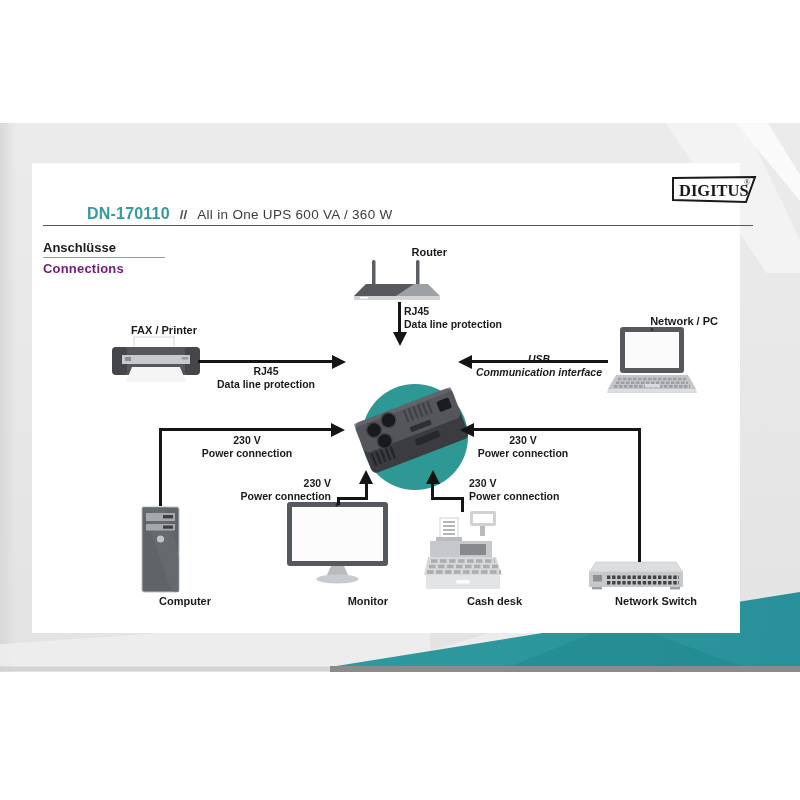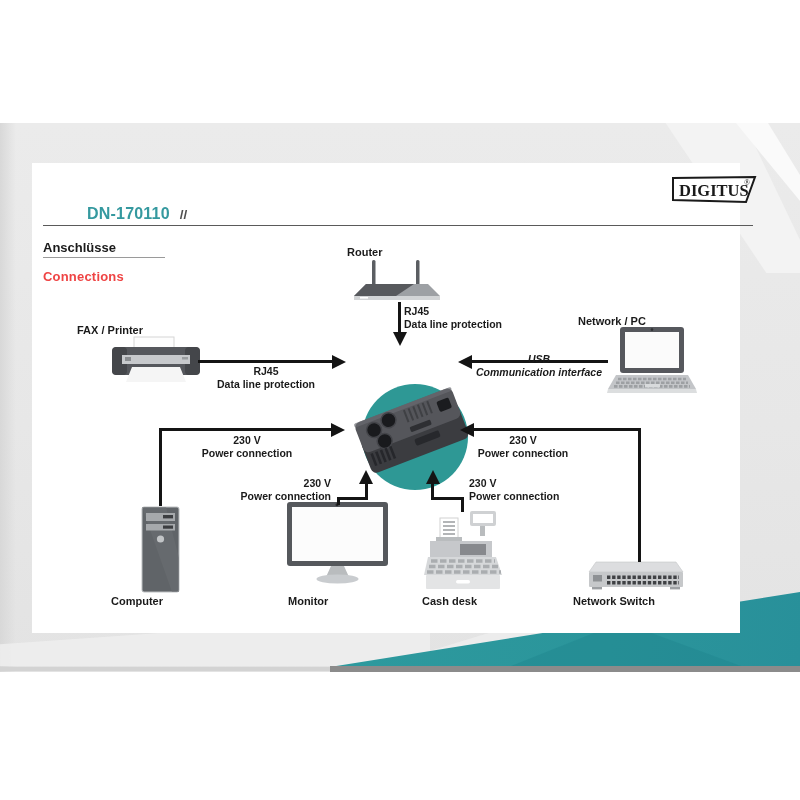--- a/index.html
+++ b/index.html
@@ -24,26 +24,26 @@
   .card{position:absolute;left:32px;top:163px;width:708px;height:470px;background:#ffffff;}
 
   .hdr{position:absolute;left:11px;top:42px;display:flex;align-items:baseline;gap:10px;white-space:nowrap;margin-left:44px;}
   .hdr .code{font-size:16px;font-weight:bold;color:#35999f;letter-spacing:.2px;}
   .hdr .sep{font-size:13.5px;font-weight:bold;color:#4f4f4f;}
   .hdr .title{font-size:13.5px;color:#3c3c3c;letter-spacing:.3px;}
   .hdr-rule{position:absolute;left:11px;top:62px;width:710px;height:1px;background:#5a5a5a;}
 
   .sec-de{position:absolute;left:11px;top:77px;font-size:13px;font-weight:bold;color:#1a1a1a;}
   .sec-rule{position:absolute;left:11px;top:94px;width:122px;height:1px;background:#9a9a9a;}
-  .sec-en{position:absolute;left:11px;top:106px;font-size:13px;font-weight:bold;color:#ef4444;letter-spacing:.2px;}
+  .sec-en{position:absolute;left:11px;top:98px;font-size:13px;font-weight:bold;color:#701a75;letter-spacing:.2px;}
 
   .logo{position:absolute;left:638px;top:12px;width:88px;height:30px;}
 
   
-  .lbl{position:absolute;font-size:11px;font-weight:bold;color:#1a1a1a;text-align:left;}
+  .lbl{position:absolute;font-size:11px;font-weight:bold;color:#1a1a1a;text-align:right;}
   .conn{position:absolute;font-size:10.5px;font-weight:bold;color:#1a1a1a;line-height:13px;text-align:center;}
   .conn.left{text-align:left;} .conn.right{text-align:right;}
 
   
   .hline{position:absolute;height:3px;background:#141414;}
   .vline{position:absolute;width:3px;background:#141414;}
   .head{position:absolute;width:0;height:0;}
   .head.right{border-top:7px solid transparent;border-bottom:7px solid transparent;border-left:14px solid #141414;}
   .head.left{border-top:7px solid transparent;border-bottom:7px solid transparent;border-right:14px solid #141414;}
   .head.down{border-left:7px solid transparent;border-right:7px solid transparent;border-top:14px solid #141414;}
@@ -75,20 +75,21 @@
       <svg width="88" height="30" viewBox="0 0 88 30">
         <polygon points="3,3 85,2 76,27 3,25" fill="#ffffff" stroke="#1a1a1a" stroke-width="2"></polygon>
         <text x="9" y="21" font-family="Liberation Serif, DejaVu Serif, serif" font-size="16.5" font-weight="bold" fill="#1a1a1a">DIGITUS</text>
         <text x="74" y="10" font-family="Liberation Serif, DejaVu Serif, serif" font-size="8" fill="#1a1a1a">®</text>
       </svg>
     </div>
 
     <div class="hdr">
       <span class="code">DN-170110</span>
       <span class="sep">//</span>
+      <span class="title">All in One UPS 600 VA / 360 W</span>
     </div>
     <div class="hdr-rule"></div>
 
     <div class="sec-de">Anschlüsse</div>
     <div class="sec-rule"></div>
     <div class="sec-en">Connections</div>
 
     <div class="lbl" style="left:315px;top:83px;width:100px;">Router</div>
     <div class="dev" style="left:320px;top:95px;">
       <svg width="90" height="44" viewBox="0 0 90 44">

